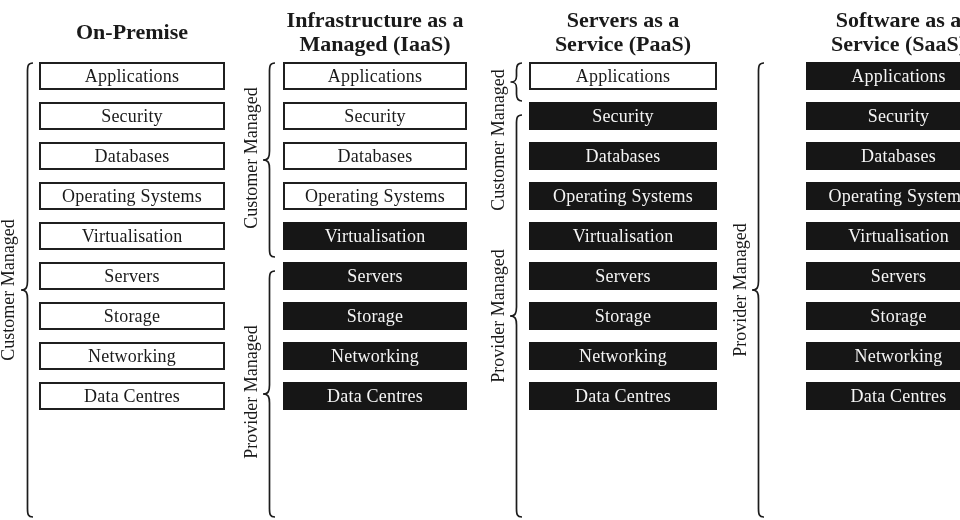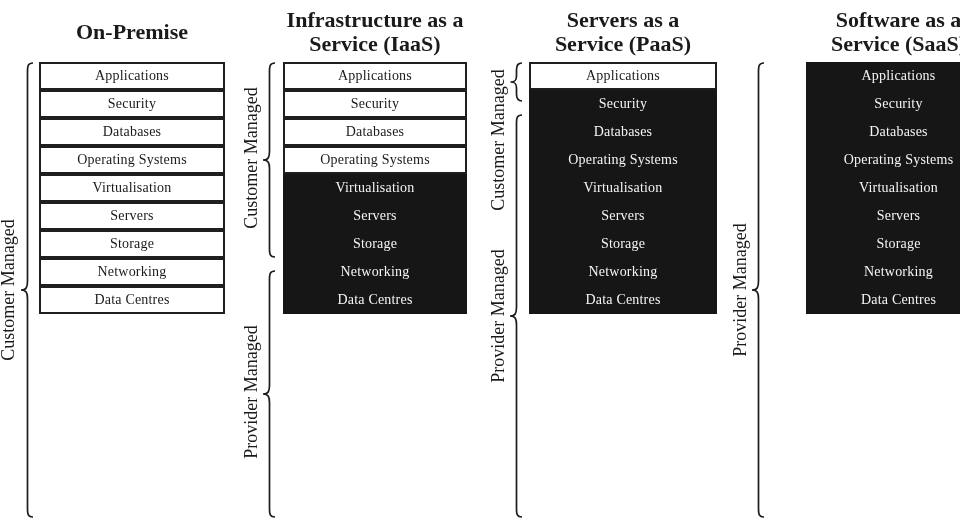--- a/index.html
+++ b/index.html
@@ -23,24 +23,25 @@
     font-weight: bold;
     font-size: 22px;
     line-height: 1.08;
     white-space: pre-line;
     margin-top: 8px;
   }
   .boxes { position: absolute; top: 62px; }
   .layer-box {
     box-sizing: border-box;
     height: 28px;
+    margin-bottom: 12px;
     display: flex;
     align-items: center;
     justify-content: center;
-    font-size: 14px;
+    font-size: 18px;
     letter-spacing: 0.2px;
   }
   .layer-box.customer {
     background: #ffffff;
     border: 2px solid #1f1f1f;
     color: #1a1a1a;
   }
   .layer-box.provider {
     background: #161616;
     border: 2px solid #161616;
@@ -80,21 +81,21 @@
       <div class="layer-box customer">Virtualisation</div>
       <div class="layer-box customer">Servers</div>
       <div class="layer-box customer">Storage</div>
       <div class="layer-box customer">Networking</div>
       <div class="layer-box customer">Data Centres</div>
     </div>
   </div>
 
   <div class="c2">
     <div class="col-title">Infrastructure as a
-Service (IaaS)</div>
+Managed (IaaS)</div>
     <div class="boxes">
       <div class="layer-box customer">Applications</div>
       <div class="layer-box customer">Security</div>
       <div class="layer-box customer">Databases</div>
       <div class="layer-box customer">Operating Systems</div>
       <div class="layer-box provider">Virtualisation</div>
       <div class="layer-box provider">Servers</div>
       <div class="layer-box provider">Storage</div>
       <div class="layer-box provider">Networking</div>
       <div class="layer-box provider">Data Centres</div>

